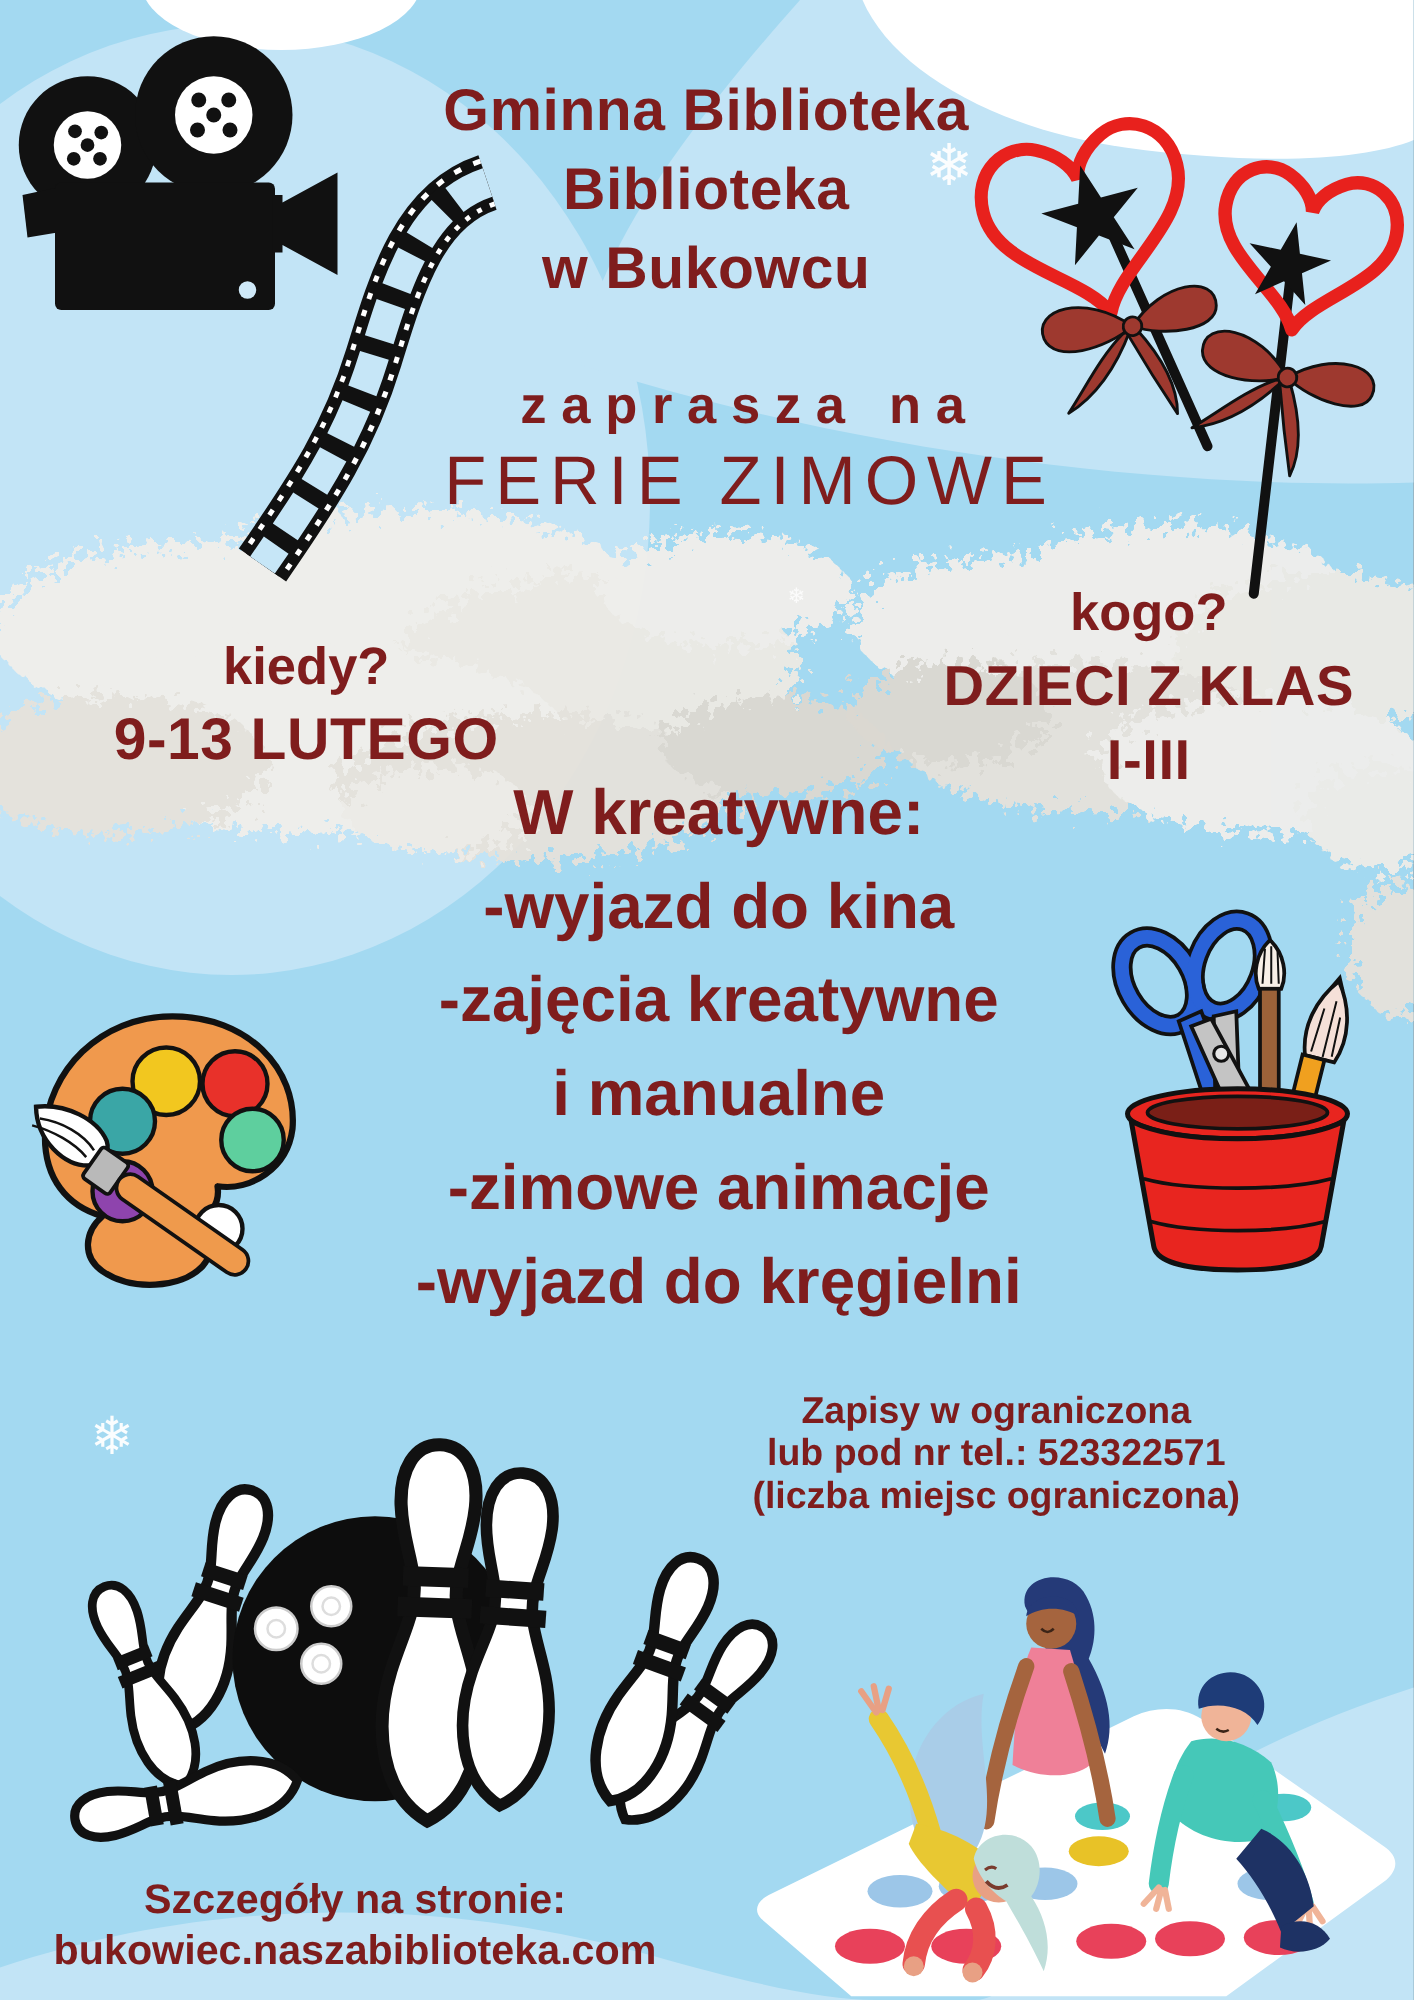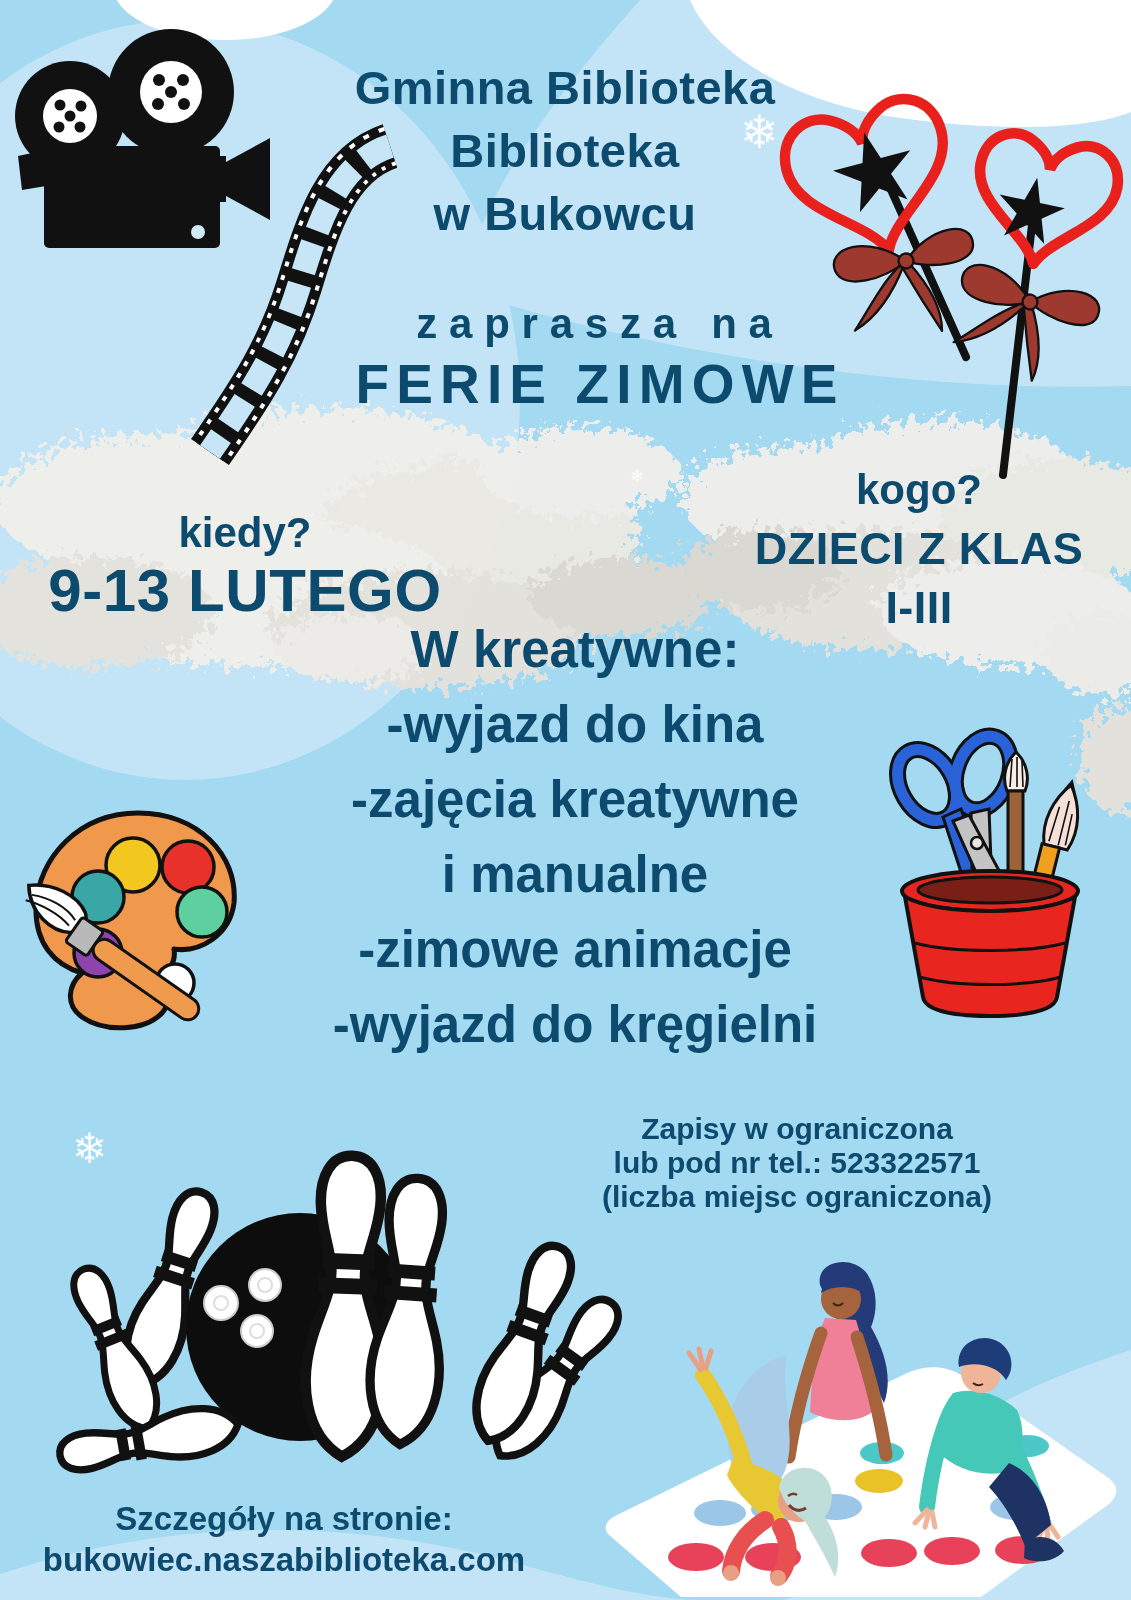--- a/index.html
+++ b/index.html
@@ -3,27 +3,27 @@
 <meta charset="utf-8">
 <style>
   html,body{margin:0;padding:0;background:#888;}
   .poster{
     position:relative;width:1131px;height:1600px;overflow:hidden;
     background:#a3d9f1;
     font-family:"Liberation Sans", sans-serif;
     color:#1d3a60;
   }
   .art{position:absolute;left:0;top:0;width:1131px;height:1600px;z-index:1;}
-  .txt{position:absolute;z-index:2;text-align:center;font-weight:700;color:#0c4a6e;}
+  .txt{position:absolute;z-index:2;text-align:center;font-weight:700;color:#7f1d1d;}
   .title{left:240px;top:56px;width:650px;font-size:47px;line-height:63px;letter-spacing:.01em;}
   .invite-small{left:250px;top:300px;width:700px;font-size:42px;letter-spacing:.28em;font-weight:700;}
-  .invite-big{left:250px;top:352px;width:700px;font-size:55px;letter-spacing:.13em;font-weight:700;}
+  .invite-big{left:250px;top:352px;width:700px;font-size:55px;letter-spacing:.13em;font-weight:400;}
   .when{left:45px;top:482px;width:400px;line-height:58px;margin-top:22px;}
   .when .label{font-size:42px;}
-  .when .value{font-size:60px;letter-spacing:.01em;}
+  .when .value{font-size:47px;letter-spacing:.01em;}
   .who{left:704px;top:460px;width:430px;line-height:59px;}
   .who .label{font-size:42px;}
   .who .value{font-size:45px;letter-spacing:.01em;}
   .program{left:175px;top:612px;width:800px;font-size:51px;line-height:75px;}
   .signup{left:582px;top:1112px;width:430px;font-size:30px;line-height:34px;}
   .footer{left:4px;top:1498px;width:560px;font-size:33px;line-height:41px;text-align:center;}
 </style>
 </head>
 <body>
 

